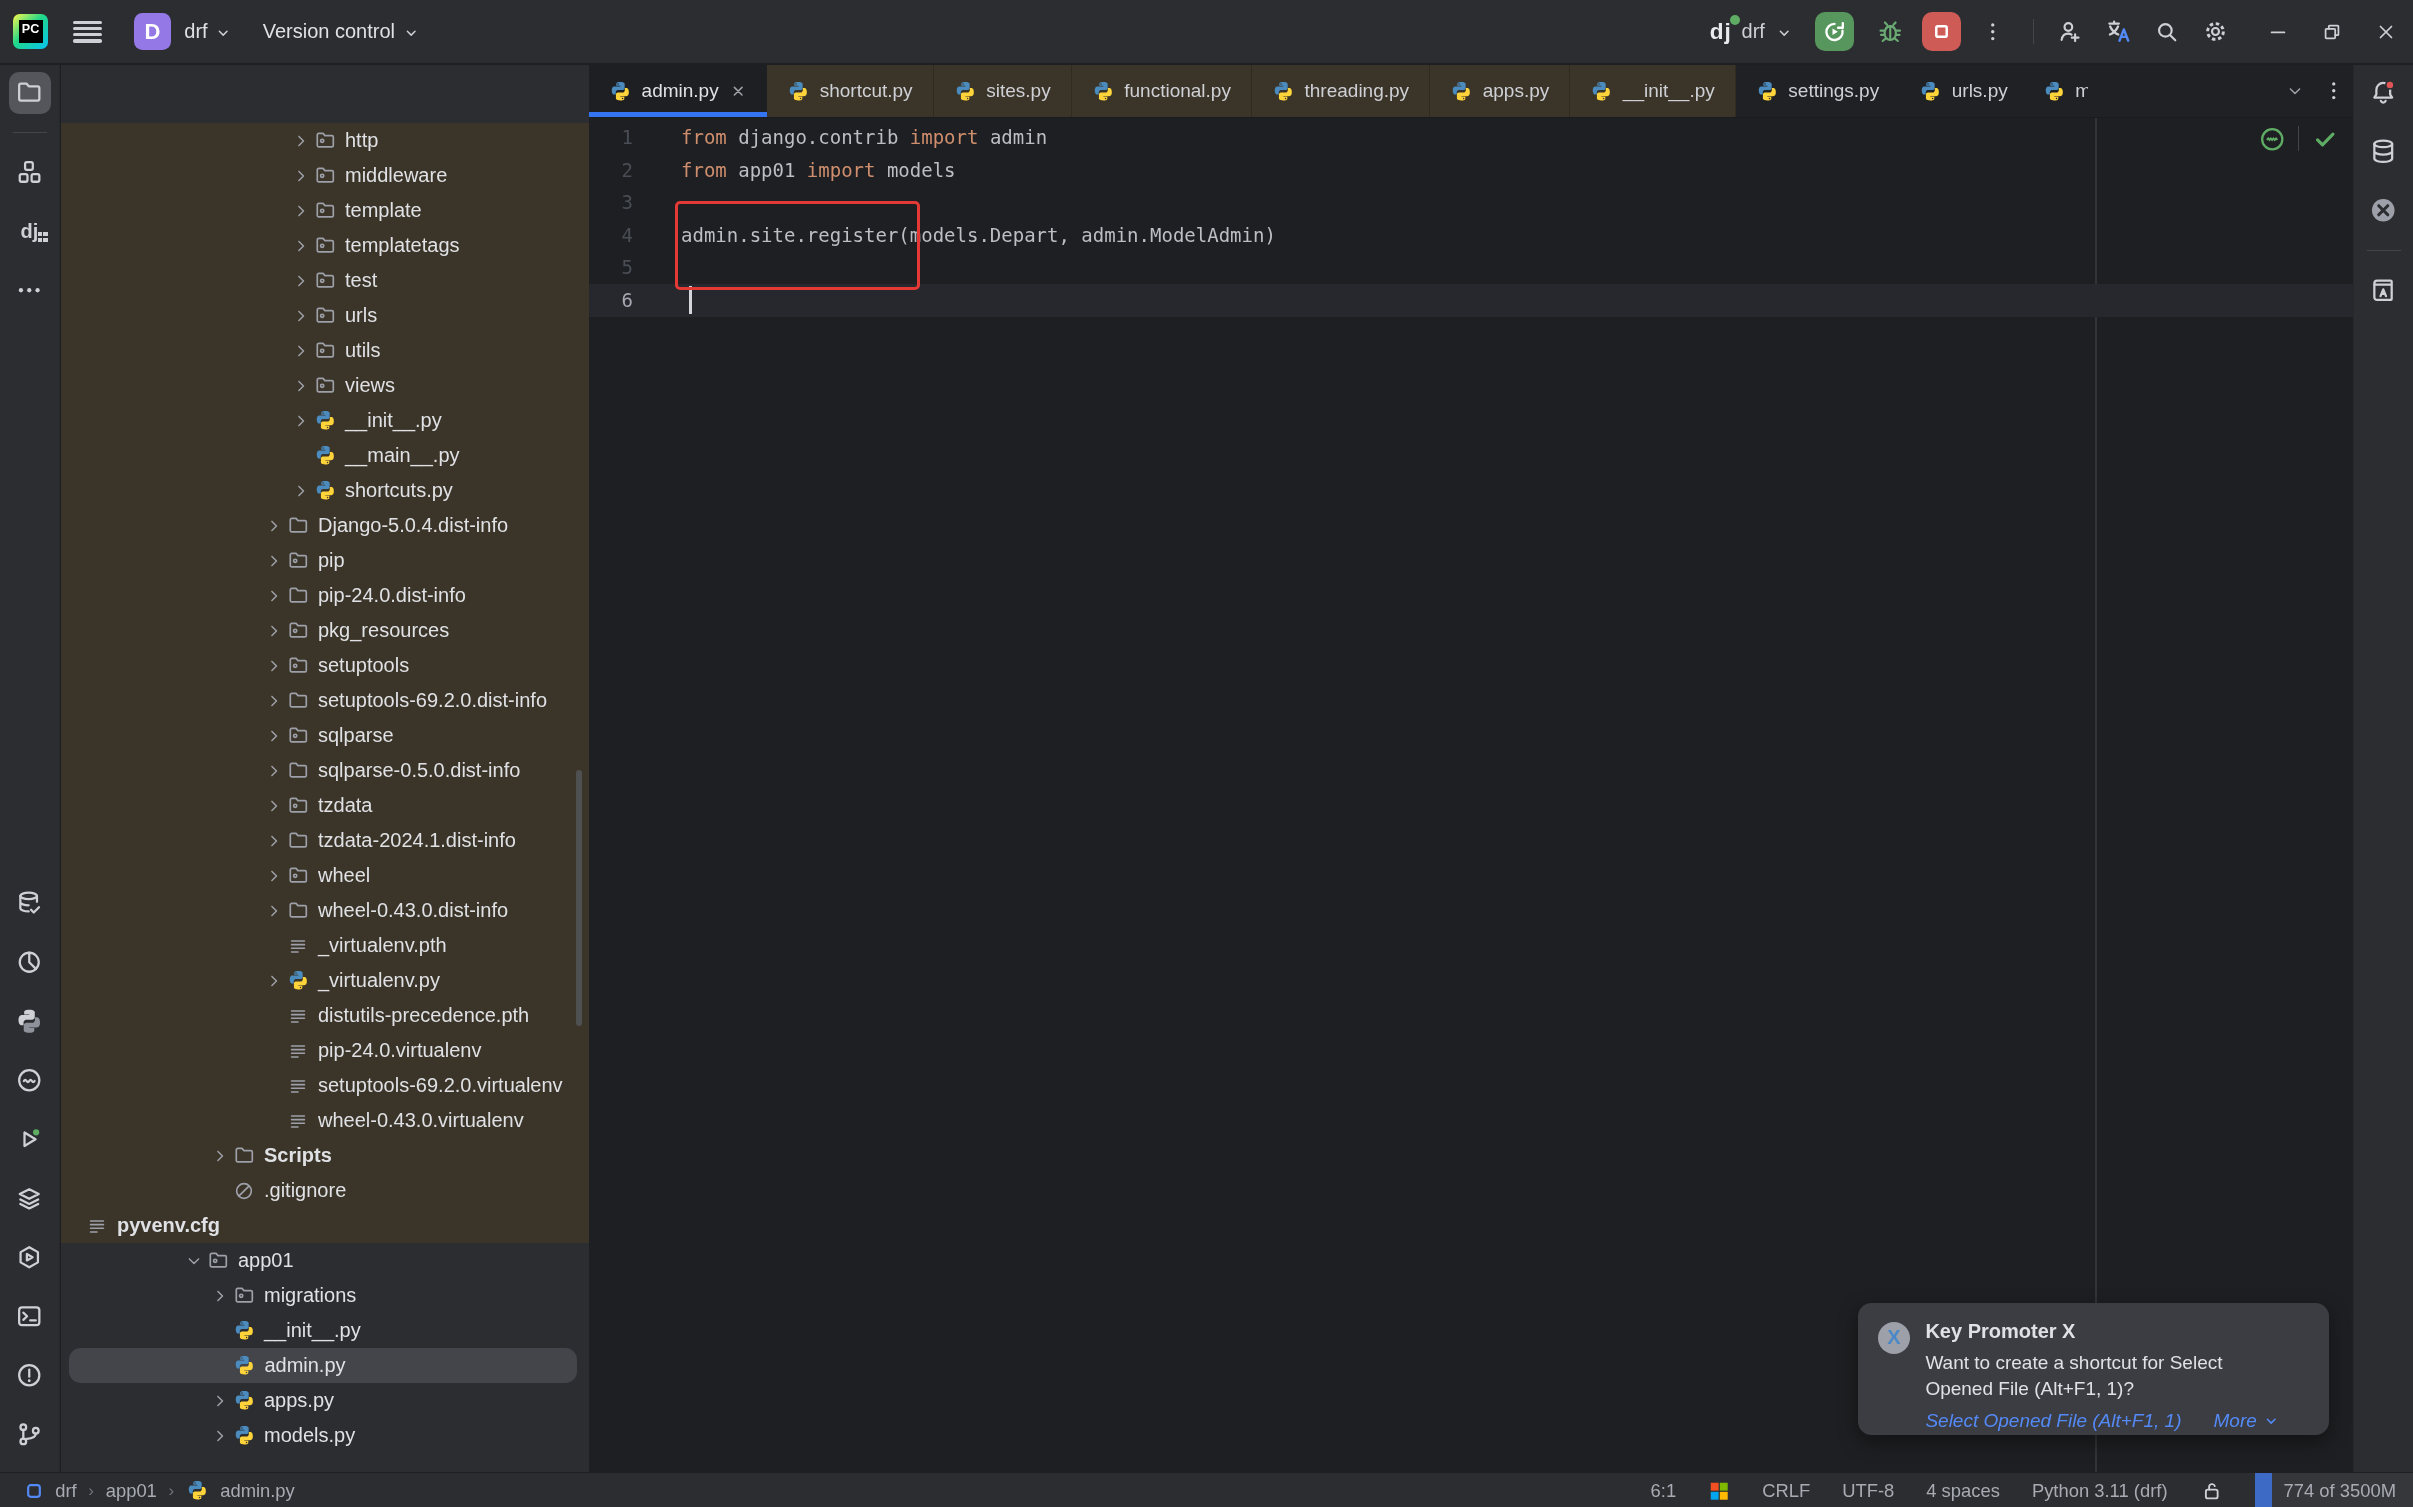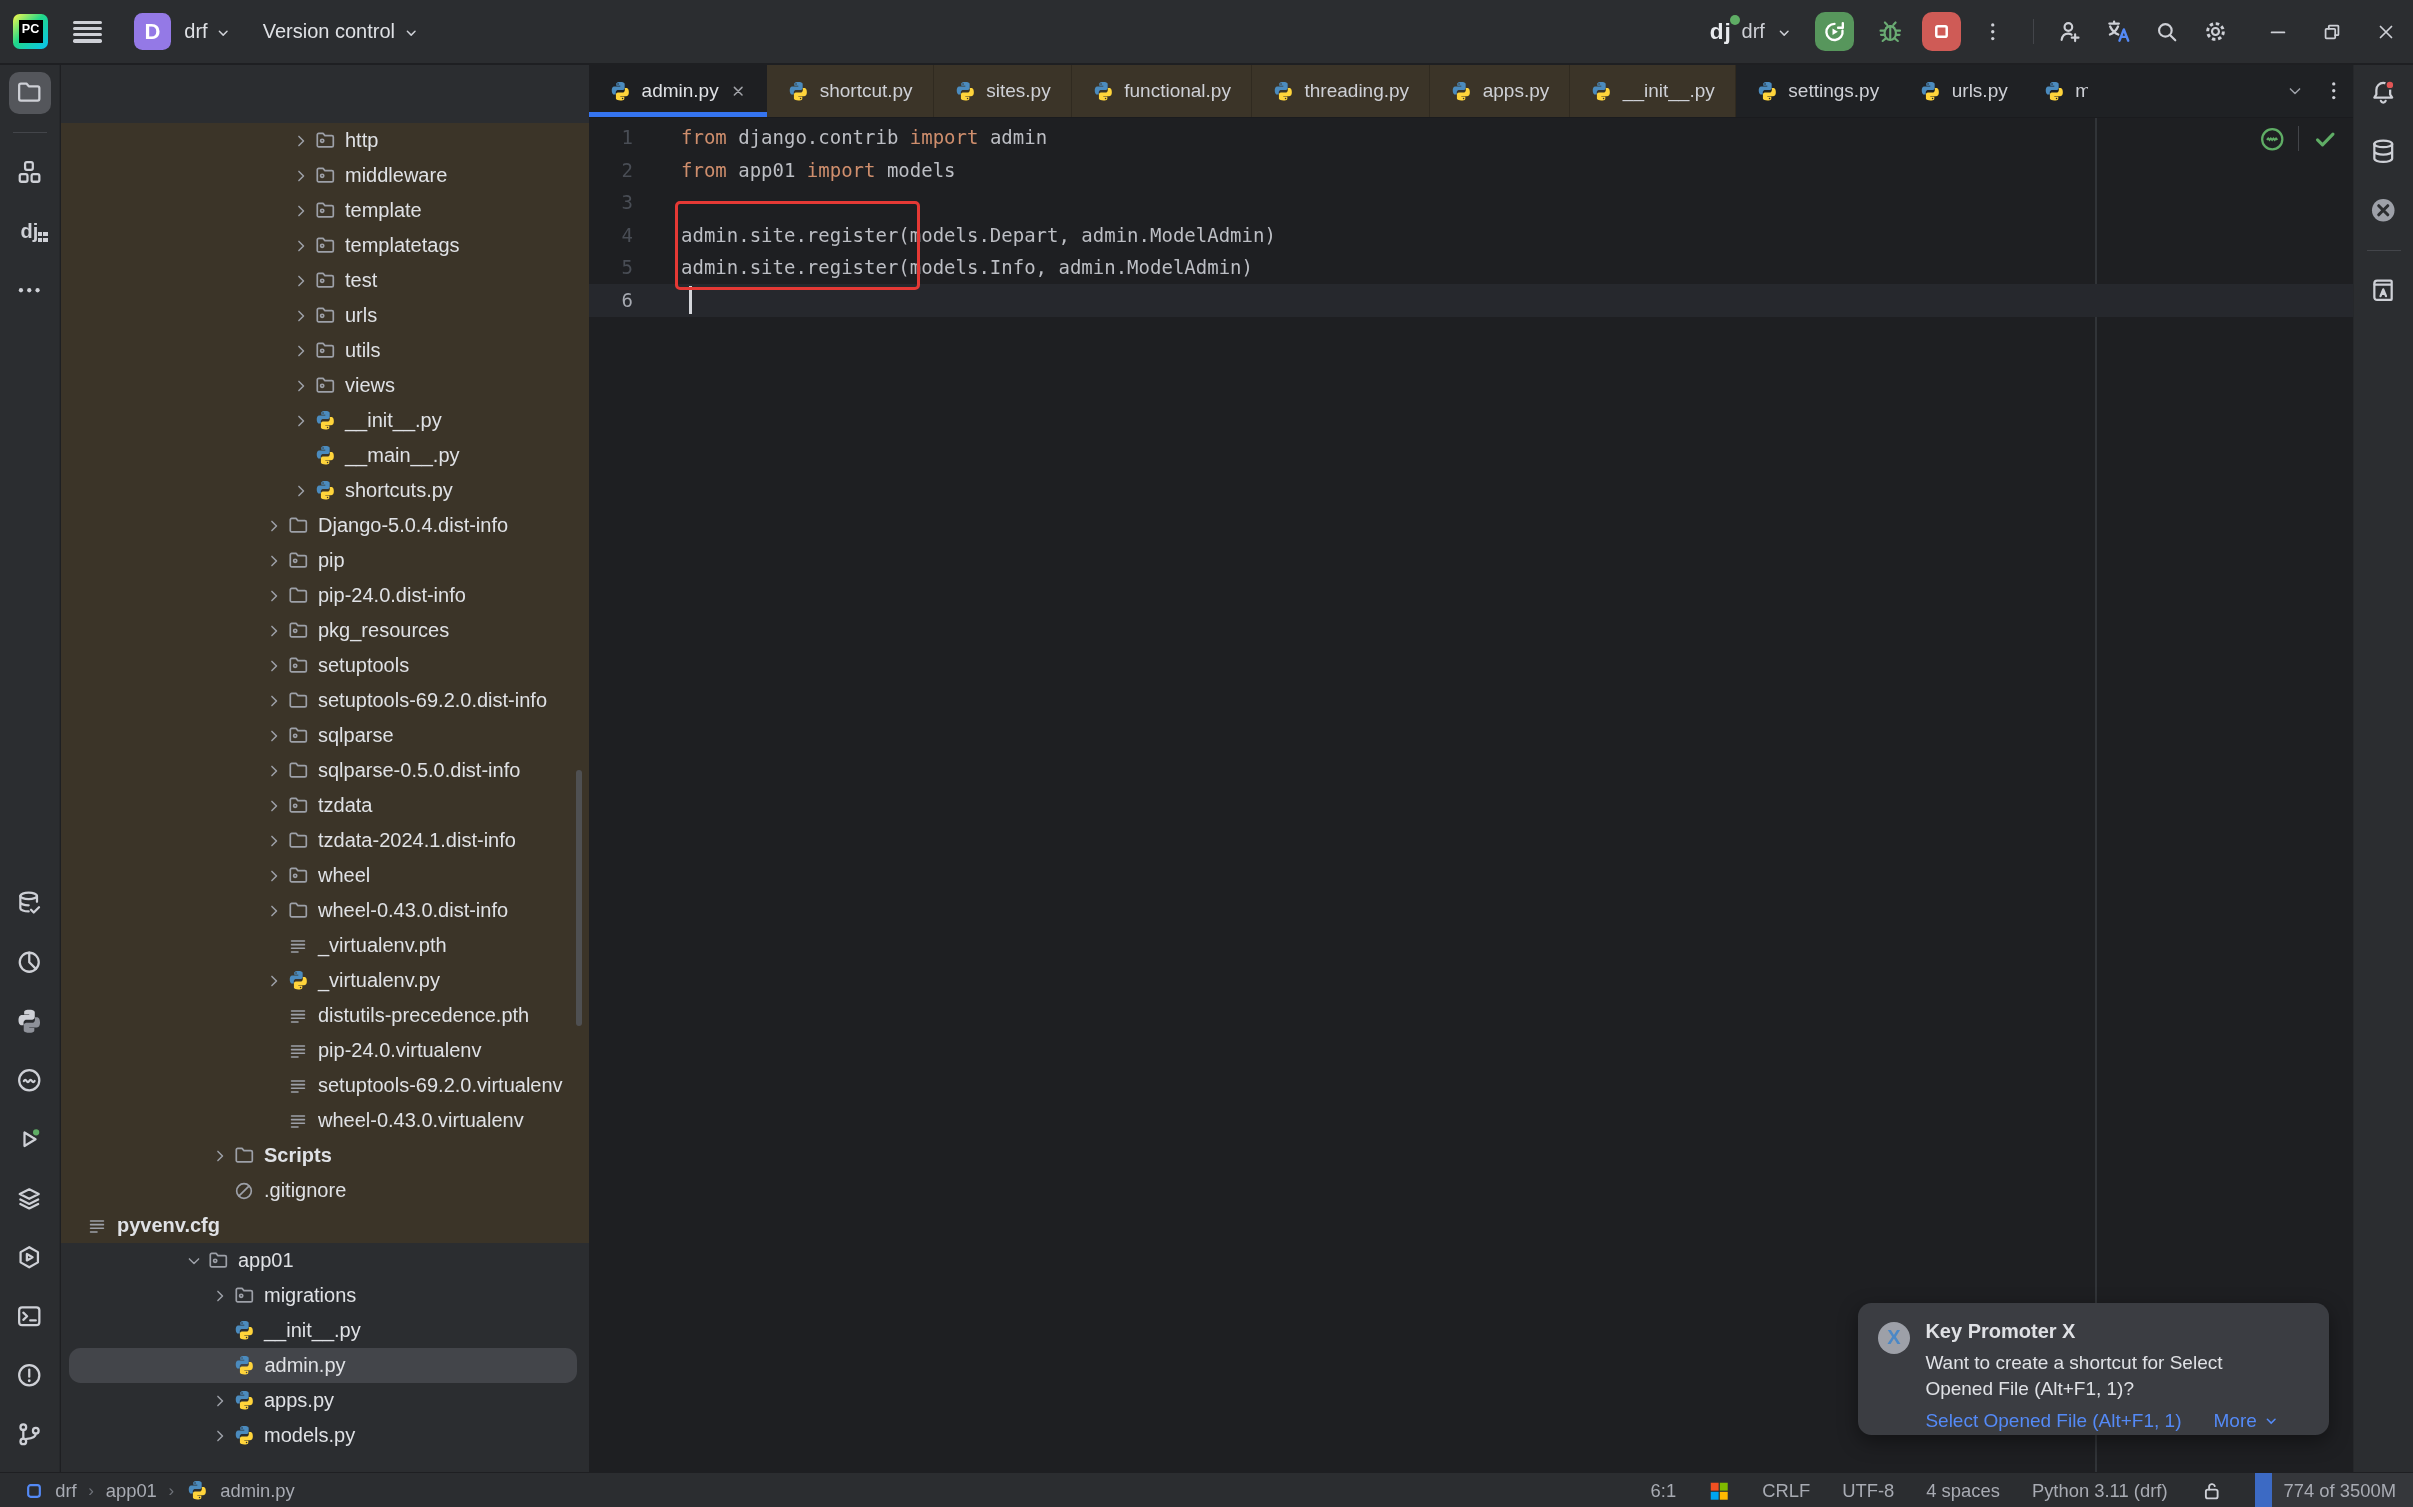--- a/index.html
+++ b/index.html
@@ -86,21 +86,21 @@
   #memory-chip { position:relative; height:100%; display:flex; align-items:center; padding:0 17px 0 28.5px; background:#35373b; cursor:pointer; }
   #memory-chip::before { content:""; position:absolute; left:0; top:0; bottom:0; width:17px; background:#3c6ac4; }
 
   
   #notification { position:absolute; right:84px; bottom:73px; width:471px; height:132px; background:#3b3d42; border-radius:13.4px; z-index:50; display:flex; padding:17px 20px; box-shadow:0 6.7px 20px rgba(0,0,0,.4); }
   .notif-icon { width:34px; flex:0 0 34px; margin:1.7px 13.4px 0 0; }
   .kpx-circle { width:32px; height:32px; border-radius:50%; background:#9da0a8; color:#4a88c7; display:flex; align-items:center; justify-content:center; font-weight:bold; font-size:20px; }
   .notif-body { flex:1; }
   .notif-title { font-size:20px; font-weight:bold; color:#dfe1e5; margin-bottom:6.7px; }
   .notif-text { font-size:19px; color:#dfe1e5; line-height:26px; width:360px; margin-bottom:8.4px; }
-  .notif-links { display:flex; align-items:center; gap:32px; font-size:19px; color:#548af7; }
+  .notif-links { display:flex; align-items:center; gap:32px; font-size:19px; color:#548af7;font-style:italic; }
   .notif-links .lnk { cursor:pointer; display:flex; align-items:center; gap:5px; }
 </style>
 </head>
 <body>
 
 <div id="titlebar">
   <div class="tb-left">
     <div class="pc-logo">
         <div class="pc-logo-inner">PC</div>
       </div>
@@ -890,21 +890,21 @@
       </div>
     </div>
   <div id="code-region">
     <div id="guide-line"></div>
     <div id="caret-line"></div>
     <div id="code-lines">
         <div class="cline" style="top: 3.4px;"><span class="num">1</span><span class="code"><span class="tok-kw">from </span><span class="tok-pl">django.contrib </span><span class="tok-kw">import </span><span class="tok-pl">admin</span></span></div>
         <div class="cline" style="top: 36px;"><span class="num">2</span><span class="code"><span class="tok-kw">from </span><span class="tok-pl">app01 </span><span class="tok-kw">import </span><span class="tok-pl">models</span></span></div>
         <div class="cline" style="top: 68px;"><span class="num">3</span><span class="code"></span></div>
         <div class="cline" style="top: 101px;"><span class="num">4</span><span class="code"><span class="tok-pl">admin.site.register(models.Depart, admin.ModelAdmin)</span></span></div>
-        <div class="cline" style="top: 133px;"><span class="num">5</span><span class="code"><span class="tok-pl">admin.site.register(models.Info, admin.ModelAdmin)</span></span></div>
+        <div class="cline" style="top: 133px;"><span class="num">5</span></div>
         <div class="cline cur" style="top: 166px;"><span class="num">6</span><span class="code"></span></div>
       </div>
     <div id="annotation-box"></div>
     <div id="cursor-caret"></div>
     <div id="inspection-widget">
       <span>
           <svg width="28.5" height="28.5" viewBox="0 0 24 24">
             <circle cx="12" cy="12" r="8.5" stroke="#5fad65" stroke-width="1.9" fill="none"></circle>
             <path d="M7.5 12.6l1.1-1.3 1.1 1.3 1.1-1.3 1.1 1.3 1.1-1.3 1.1 1.3 1.1-1.3 1.1 1.3" stroke="#5fad65" stroke-width="1.6" fill="none"></path>
           </svg>

